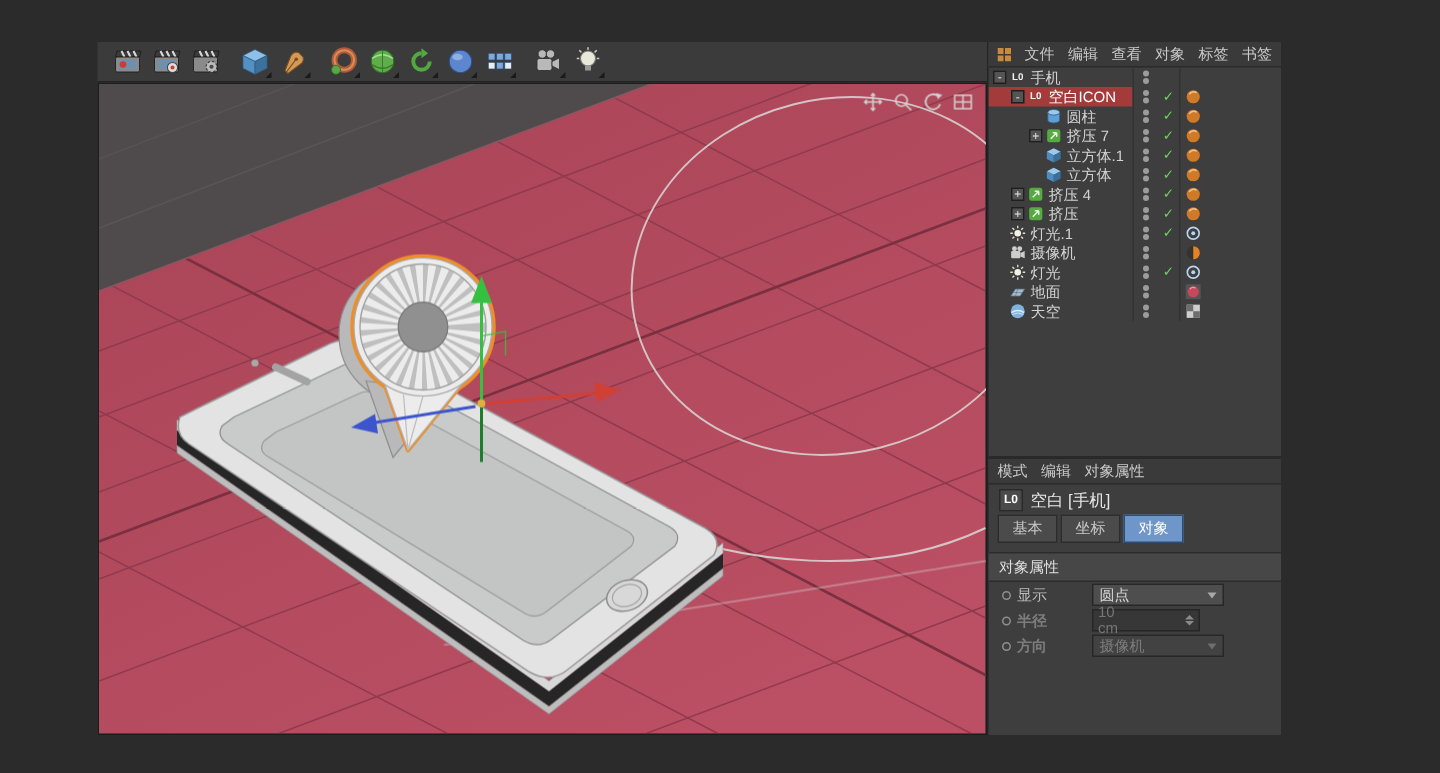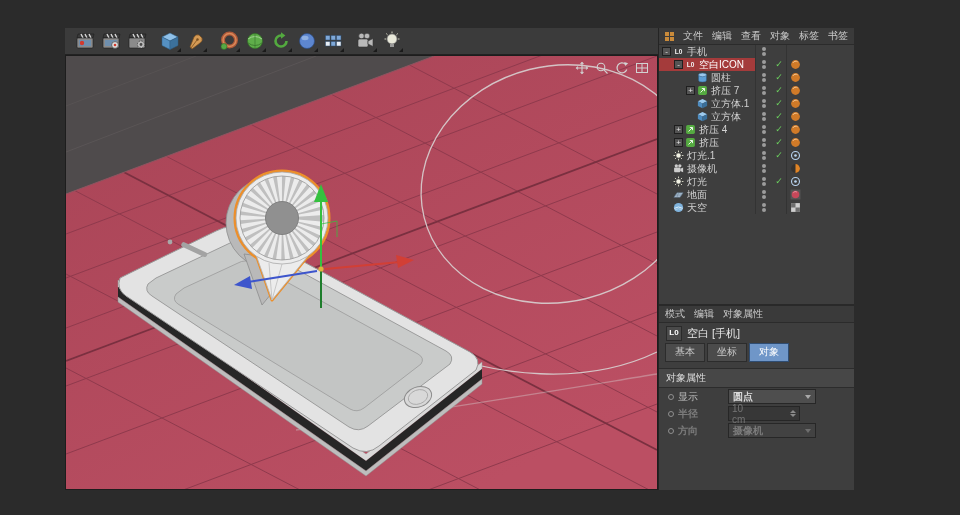--- a/index.html
+++ b/index.html
@@ -61,21 +61,21 @@
   .am-tabs{display:flex;gap:2px;padding:0 6px;flex:0 0 auto;}
   .tab{background:#4b4b4b;border:1px solid #2c2c2c;padding:1px 9px 2px;color:#c9c9c9;}
   .tab.active{background:#6f96c8;border-color:#2f4d73;color:#fff;}
   .am-section{margin-top:6px;background:#474747;border-top:1px solid #2c2c2c;border-bottom:1px solid #2c2c2c;
     padding:2px 7px;color:#dedede;flex:0 0 auto;}
   .prop{height:17px;display:flex;align-items:center;padding-left:9px;gap:4px;flex:0 0 auto;}
   .ring{width:6px;height:6px;border:1px solid #8f8f8f;border-radius:50%;flex:0 0 auto;box-sizing:border-box;}
   .plabel{width:46px;color:#bdbdbd;flex:0 0 auto;}
   .prop.disabled .plabel{color:#7c7c7c;font-weight:bold;}
   .dropdown{width:78px;height:13px;background:#4e4e4e;border:1px solid #272727;display:flex;
-    align-items:center;justify-content:space-between;padding:0 4px;color:#d8d8d8;box-sizing:content-box;font-weight:bold;}
+    align-items:center;justify-content:space-between;padding:0 4px;color:#d8d8d8;box-sizing:content-box;}
   .prop.disabled .dropdown{background:#424242;color:#7c7c7c;}
   .caret{width:0;height:0;border-left:3px solid transparent;border-right:3px solid transparent;
     border-top:4px solid #a8a8a8;flex:0 0 auto;}
   .prop.disabled .caret{border-top-color:#6e6e6e;}
   .numbox{width:64px;height:13px;background:#373737;border:1px solid #262626;display:flex;
     align-items:center;justify-content:space-between;padding:0 3px;color:#cfcfcf;gap:40px;}
   .prop.disabled .numbox{color:#757575;}
   .spin{display:flex;flex-direction:column;gap:1px;flex:0 0 auto;}
   .spin b{width:0;height:0;border-left:3px solid transparent;border-right:3px solid transparent;}
   .spin .up{border-bottom:3px solid #8a8a8a;}

